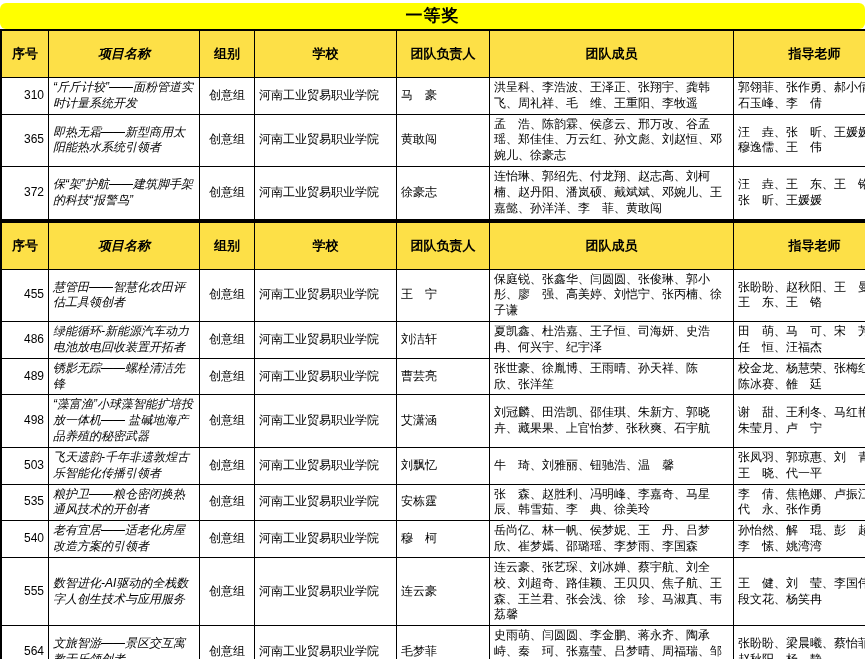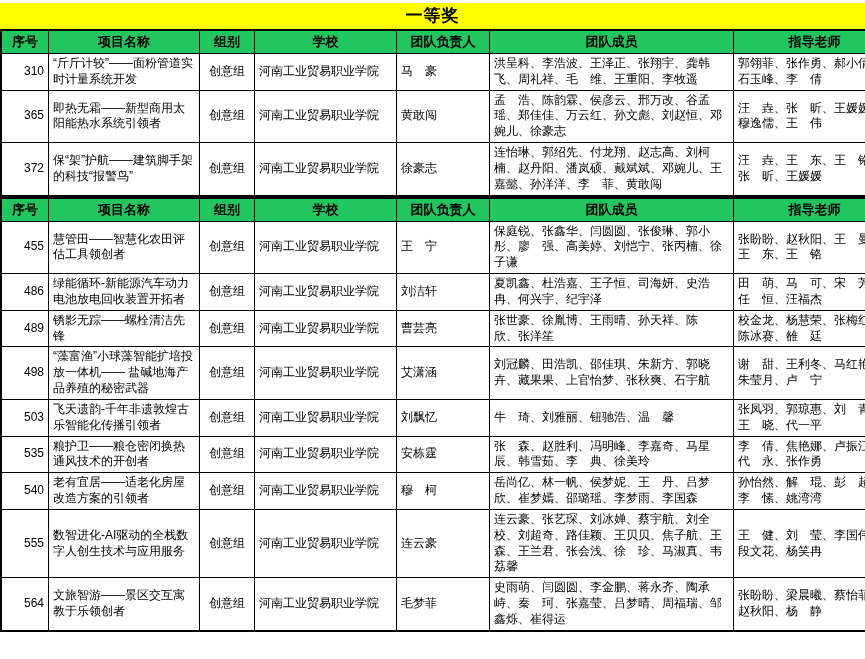--- a/index.html
+++ b/index.html
@@ -10,45 +10,46 @@
   }
   .wrap{padding-top:3px;}
   .banner{
     background:#ffff00;
     text-align:center;
     font-weight:bold;
     font-size:17px;
     line-height:26px;
     height:26px;
     letter-spacing:1px;
+    border-radius:6px;
   }
   table.award{
     border-collapse:collapse;
     table-layout:fixed;
     width:865px;
     border:2px solid #000;
   }
   table.award th{
     border:1px solid #000;
     font-weight:bold;
     font-size:13px;
-    padding:2px 2px;
+    padding:14px 2px;
     text-align:center;
-    background:#22c55e;
+    background:#fde047;
   }
   table.award td{
     border:1px solid #000;
     font-size:12px;
     line-height:1.32;
     padding:2px 4px;
     vertical-align:middle;
     word-break:break-all;
   }
   .col0{width:42px;text-align:right;}
-  .col1{width:146px;text-align:left;}
+  .col1{width:146px;text-align:left;font-style:italic;}
   .col2{width:50px;text-align:center;}
   .col3{width:137px;text-align:left;}
   .col4{width:88px;}
   .col5{width:239px;text-align:left;}
   .col6{width:157px;text-align:left;}
 </style>
 </head>
 <body>
 
 <div class="wrap">

